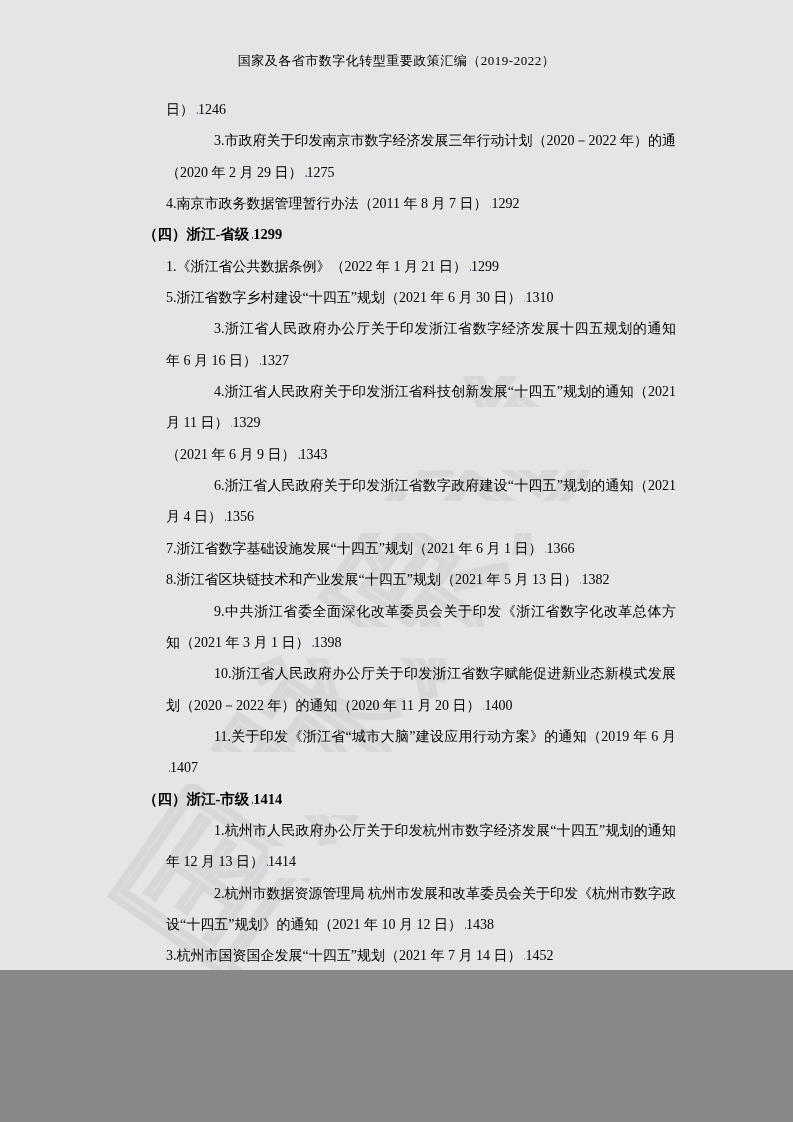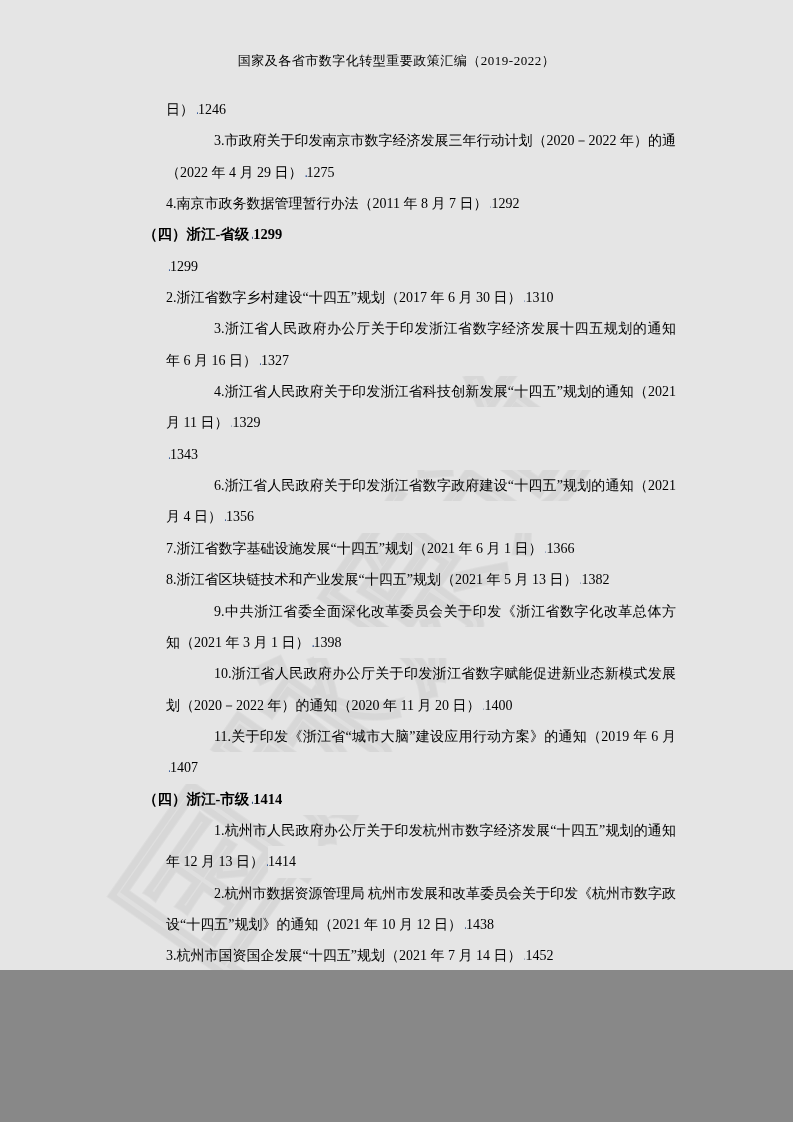--- a/index.html
+++ b/index.html
@@ -88,44 +88,45 @@
     <span class="leader"></span>
     <span class="page">1246</span>
   </div>
 
   <div class="row item fill nopage">
     <span class="text">3.市政府关于印发南京市数字经济发展三年行动计划（2020－2022 年）的通知</span>
 
   </div>
 
   <div class="row item">
-    <span class="text">（2022 年 4 月 29 日）</span>
+    <span class="text">（2020 年 2 月 29 日）</span>
     <span class="leader"></span>
     <span class="page">1275</span>
   </div>
 
   <div class="row item">
     <span class="text">4.南京市政务数据管理暂行办法（2011 年 8 月 7 日）</span>
     <span class="leader"></span>
     <span class="page">1292</span>
   </div>
 
   <div class="row section">
     <span class="text">（四）浙江-省级</span>
     <span class="leader"></span>
     <span class="page">1299</span>
   </div>
 
   <div class="row item">
+    <span class="text">1.《浙江省公共数据条例》（2022 年 1 月 21 日）</span>
     <span class="leader"></span>
     <span class="page">1299</span>
   </div>
 
   <div class="row item">
-    <span class="text">2.浙江省数字乡村建设“十四五”规划（2017 年 6 月 30 日）</span>
+    <span class="text">5.浙江省数字乡村建设“十四五”规划（2021 年 6 月 30 日）</span>
     <span class="leader"></span>
     <span class="page">1310</span>
   </div>
 
   <div class="row item fill nopage">
     <span class="text">3.浙江省人民政府办公厅关于印发浙江省数字经济发展十四五规划的通知（2021</span>
 
   </div>
 
   <div class="row item">
@@ -140,20 +141,21 @@
   </div>
 
   <div class="row item">
     <span class="text">月 11 日）</span>
     <span class="leader"></span>
     <span class="page">1329</span>
   </div>
 
 
   <div class="row item">
+    <span class="text">（2021 年 6 月 9 日）</span>
     <span class="leader"></span>
     <span class="page">1343</span>
   </div>
 
   <div class="row item fill nopage">
     <span class="text">6.浙江省人民政府关于印发浙江省数字政府建设“十四五”规划的通知（2021 年 6</span>
 
   </div>
 
   <div class="row item">

